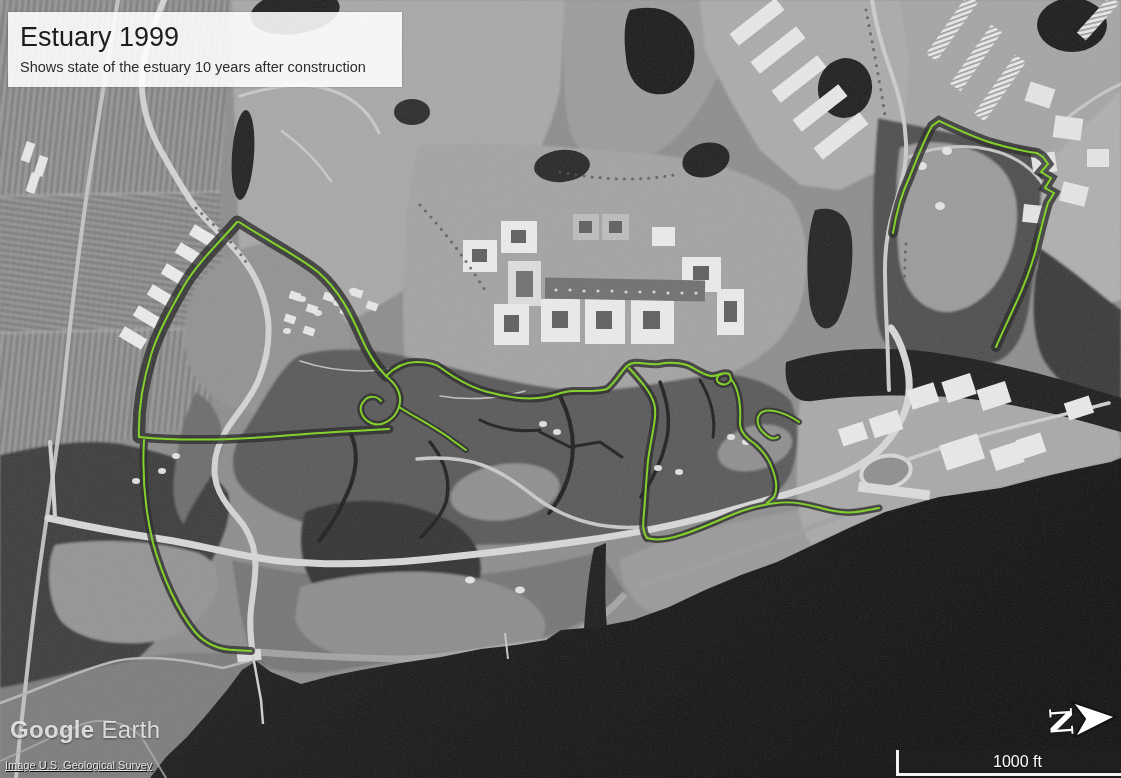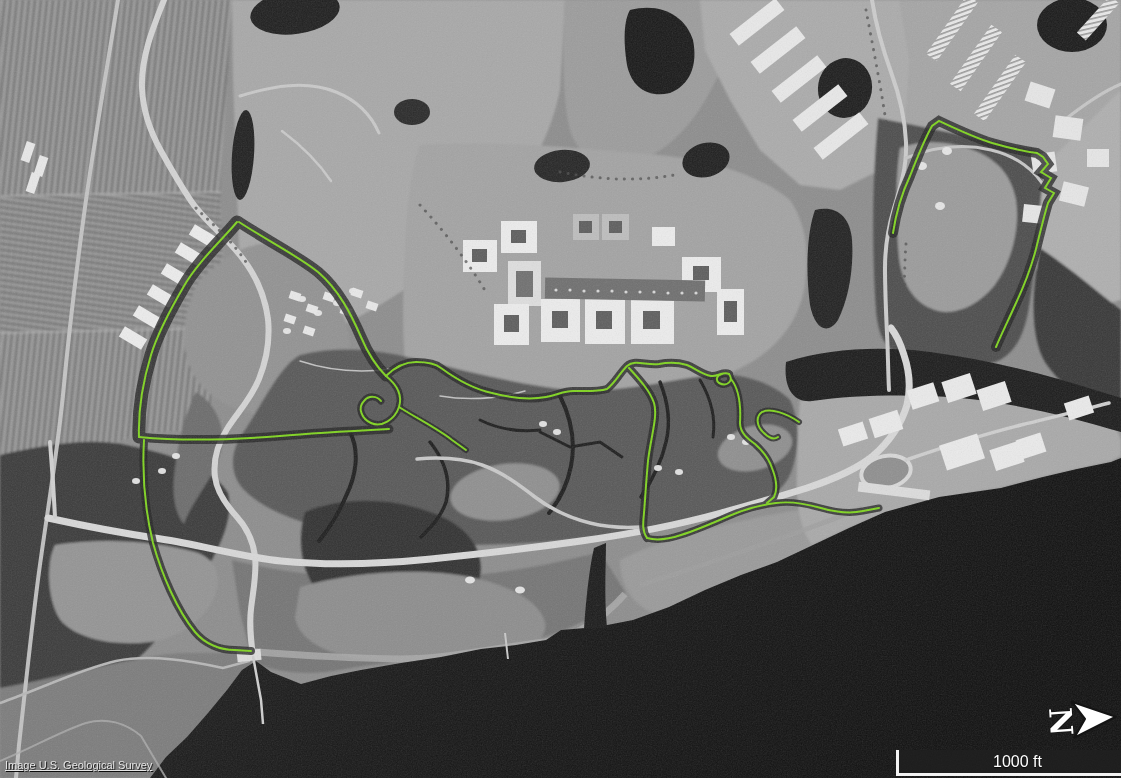--- a/index.html
+++ b/index.html
@@ -343,21 +343,28 @@
         <use href="#g2e"></use>
           <use href="#g2f"></use>
           <use href="#g2g"></use>
           <use href="#g3"></use>
       </g>
     </g>
 
     <rect x="0" y="0" width="1121" height="778" fill="#808080" filter="url(#grain)"></rect>
   </svg>
 
-
+  <div class="title-card">
+    <h1>Estuary 1999</h1>
+    <p>Shows state of the estuary 10 years after construction</p>
+  </div>
+
+  <div class="logo">
+    <span class="g1">Google</span><span class="g2">Earth</span>
+  </div>
   <div class="attribution">Image U.S. Geological Survey</div>
 
   <svg class="compass" viewBox="0 0 74 48">
     <g transform="rotate(-4 37 24)">
       <path d="M70,23 L27,5 L39,23 L27,41 Z" fill="#ffffff" stroke="#141414" stroke-width="2.2" stroke-linejoin="round"></path>
       <text x="15" y="24" transform="rotate(90 15 24)" font-family="DejaVu Serif, serif" font-size="31" font-weight="bold" fill="#ffffff" stroke="#141414" stroke-width="1.4" paint-order="stroke" text-anchor="middle" dominant-baseline="central">N</text>
     </g>
   </svg>
 
   <div class="scale-bar">

